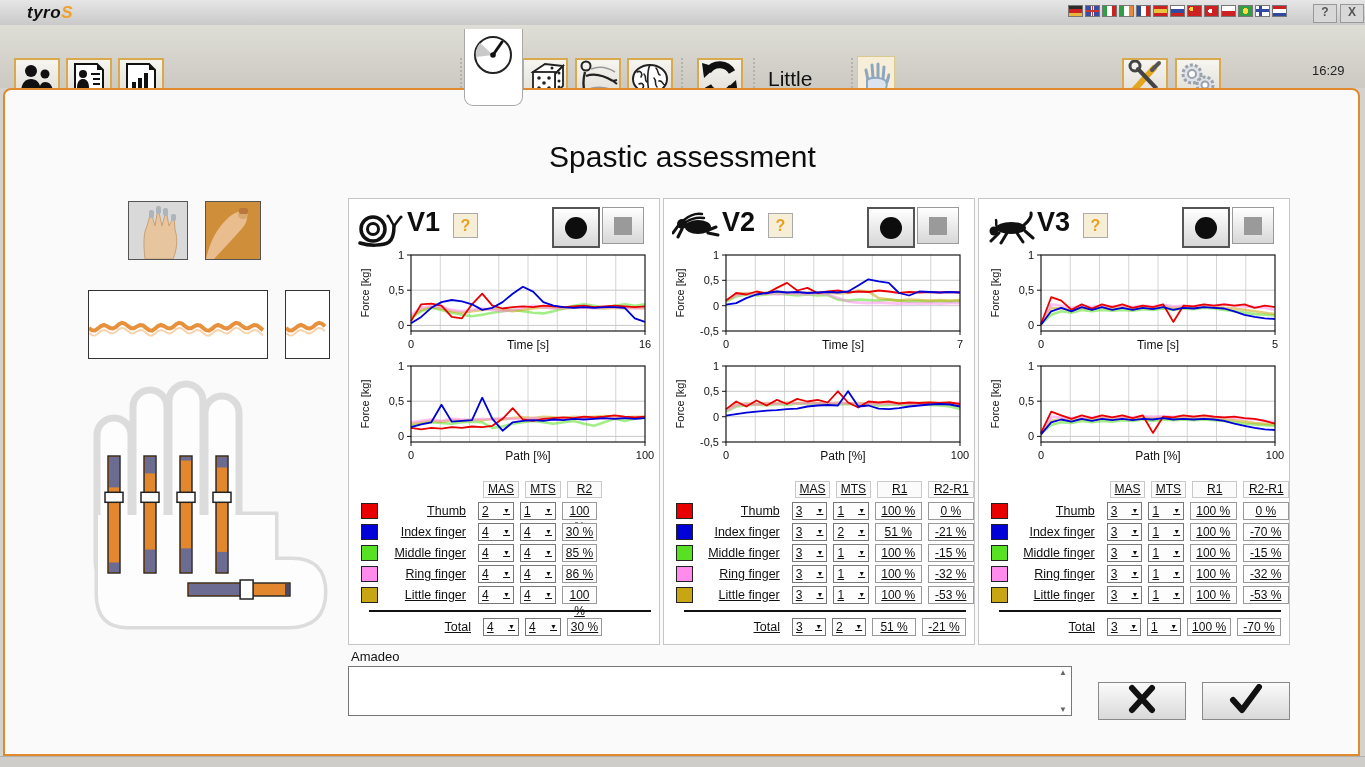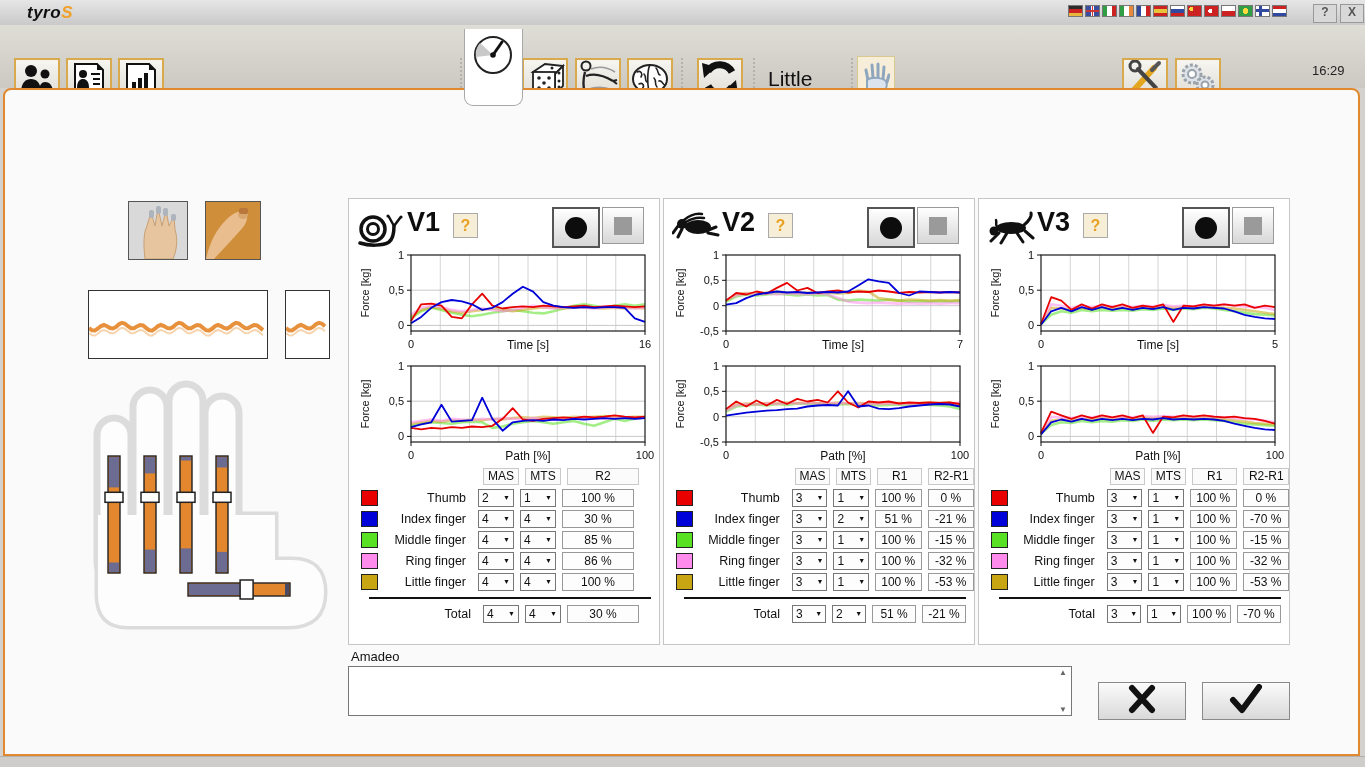--- a/index.html
+++ b/index.html
@@ -82,34 +82,34 @@
   .avbtn { position:absolute; top:8px; display:flex; align-items:center; justify-content:center;
            background:linear-gradient(#ffffff,#d7d7d7); }
   .recbtn { left:203px; width:44px; height:37px; border:2px solid #555; }
   .stopbtn { left:253px; width:40px; height:35px; border:1px solid #9a9a9a; }
   .rec-circle { width:22px; height:22px; border-radius:50%; background:#0d0d0d; }
   .stop-sq { width:18px; height:18px; background:#9a9a9a; }
   .chartbox { position:absolute; left:6px; }
   .c1 { top:52px; } .c2 { top:163px; }
 
   
-  .ptable { position:absolute; left:0; top:268px; width:100%; font-size:12.5px; color:#111; }
+  .ptable { position:absolute; left:0; top:281px; width:100%; font-size:12.5px; color:#111;text-decoration:underline; }
   .trow { display:flex; align-items:center; height:21px; }
   .thead { height:18px; margin-bottom:2px; }
   .sw { width:17px; height:16px; border:1px solid #222; margin-left:12px; box-sizing:border-box; }
   .lbl { width:88px; text-align:right; padding-right:6px; white-space:nowrap;
          margin-left:17px; }
   .thead .lbl, .totalrow .lbl { margin-left:34px; }
   .dd { width:36px; height:18px; box-sizing:border-box; border:1px solid #777; background:#fdfdfd;
         display:flex; align-items:center; justify-content:space-between; padding:0 3px;
         font-size:12px; margin-left:6px; }
   .dd .ar { font-size:7px; color:#111; }
   .val { height:18px; box-sizing:border-box; border:1px solid #999; background:#fdfdfd;
          text-align:center; font-size:12px; line-height:16px; margin-left:6px; }
-  .w1 { width:72px; } .w2 { width:47px; }
+  .w1 { width:35px; } .w2 { width:47px; }
   .hcell { height:17px; box-sizing:border-box; border:1px solid #c9c9c9; background:#fbfbfb;
          text-align:center; line-height:15px; font-size:12px; margin-left:6px; }
   .totalwrap { border-top:2px solid #111; margin:5px 8px 0 20px; padding-top:4px; }
   .totalwrap .lbl { margin-left:14px; }
 
   
   .commentlabel { position:absolute; left:351px; top:649px; font-size:13px; color:#111; z-index:4; }
   .commentbox { position:absolute; left:348px; top:666px; width:724px; height:50px;
         box-sizing:border-box; border:1px solid #777; background:#fff; resize:none;
         font-family:"Liberation Sans",sans-serif; font-size:13px; padding:4px 20px 4px 6px; z-index:4; }
@@ -262,20 +262,21 @@
       <svg width="42" height="42" viewBox="0 0 42 42">
           <circle cx="21" cy="21" r="18" fill="#fff" stroke="#222" stroke-width="2"></circle>
           <path d="M21,21 L8,9 A18,18 0 0,0 3.8,23 Z" fill="#c9c9c9"></path>
           <line x1="21" y1="21" x2="30" y2="8" stroke="#111" stroke-width="3" stroke-linecap="round"></line>
           <circle cx="21" cy="21" r="2.8" fill="#111"></circle>
         </svg>
     </div>
   </div>
 
   <div class="content"></div>
+  <div class="pagetitle">Spastic assessment</div>
 
   <div class="photo" style="left:128px; top:201px; width:58px; height:57px;">
     <svg width="58" height="57" viewBox="0 0 58 57">
         <rect width="58" height="57" fill="#d9d9d9"></rect>
         <path d="M16,57 C14,40 15,30 18,24 L22,10 L26,24 L29,6 L33,24 L37,8 L40,24 L45,14 L46,28 C49,36 48,48 44,57 Z" fill="#e7c59e" stroke="#c9a074" stroke-width="1"></path>
         <rect x="20" y="8" width="5" height="8" rx="2" fill="#aeb4bc"></rect>
         <rect x="27" y="4" width="5" height="8" rx="2" fill="#aeb4bc"></rect>
         <rect x="34" y="6" width="5" height="8" rx="2" fill="#aeb4bc"></rect>
         <rect x="42" y="12" width="5" height="7" rx="2" fill="#aeb4bc"></rect>
       </svg>

